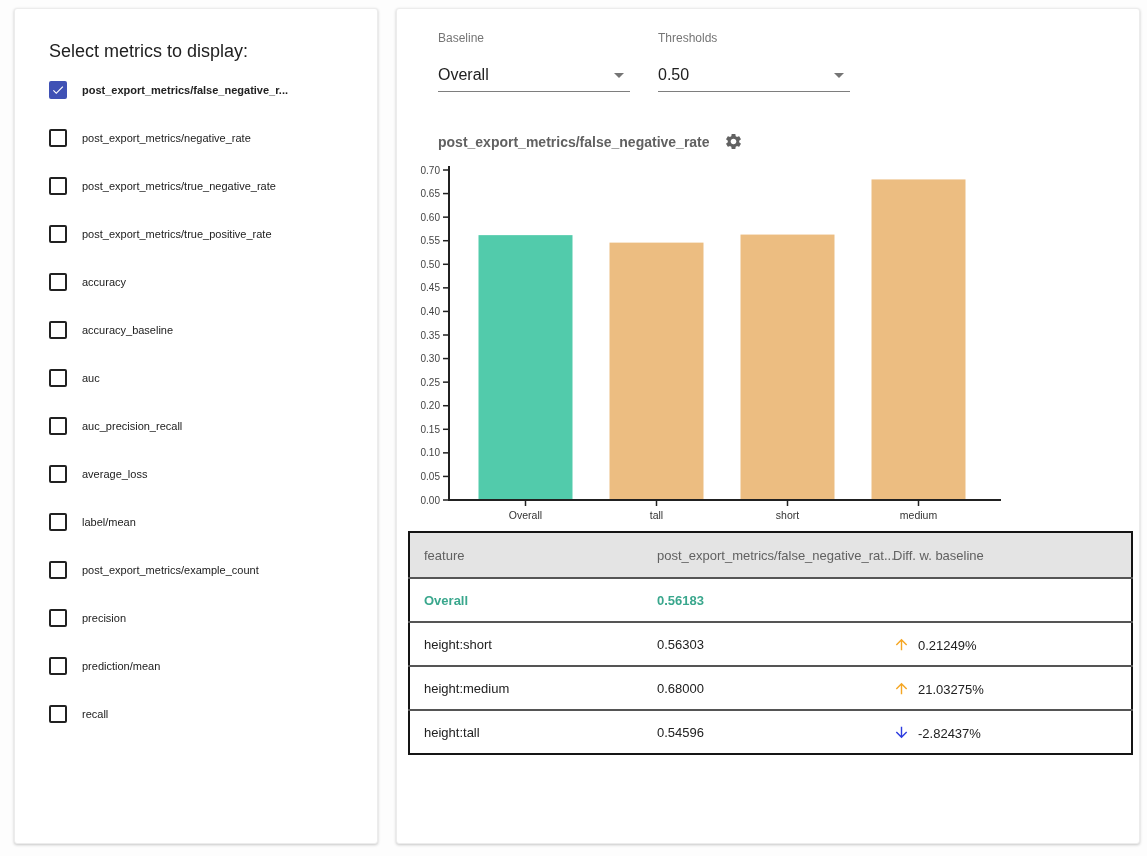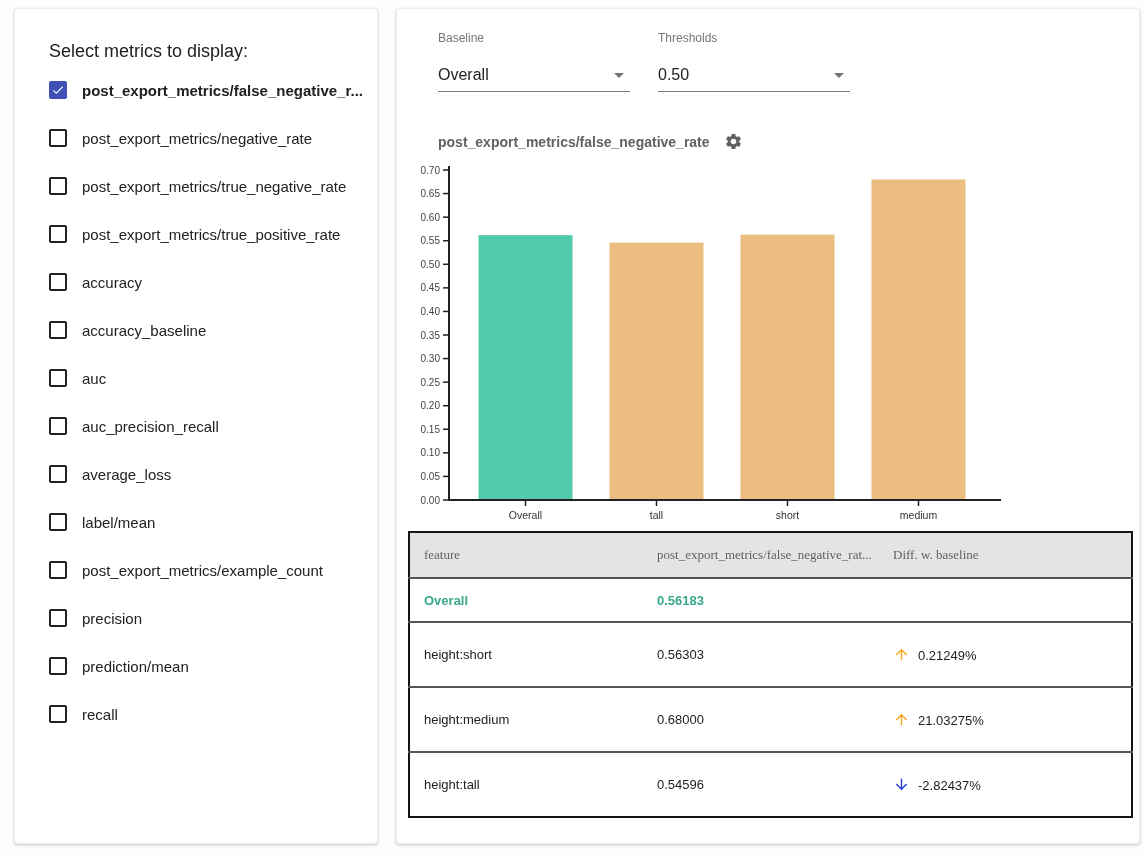--- a/index.html
+++ b/index.html
@@ -10,21 +10,21 @@
   #left-card  { left:14px;  top:8px; width:364px; height:836px; padding:20px 20px 0 20px; }
   #right-card { left:396px; top:8px; width:744px; height:836px; padding:20px 0 0 0; }
 
   
   .sidebar-title { font-size:18px; color:#212121; margin:12px 0 4px 14px; }
   .metric-row { display:flex; align-items:center; height:48px; margin-left:14px; cursor:pointer; }
   .cbox { width:18px; height:18px; border:2px solid #212121; border-radius:2px; flex:0 0 18px;
           display:flex; align-items:center; justify-content:center; background:#fff; }
   .cbox.checked { background:#3f51b5; border-color:#3f51b5; }
   .cbox svg { width:14px; height:14px; }
-  .metric-label { font-size:15px; color:#212121; margin-left:15px; white-space:nowrap; }
+  .metric-label { font-size:11px; color:#212121; margin-left:15px; white-space:nowrap; }
   .metric-row.selected .metric-label { font-weight:bold; }
 
   
   .controls { display:flex; gap:28px; margin:2px 0 0 41px; }
   .dropdown { width:192px; }
   .dd-label { font-size:12px; color:#757575; margin-bottom:19px; }
   .dd-value-row { display:flex; align-items:center; justify-content:space-between;
                   border-bottom:1px solid #7e7e7e; padding:2px 2px 7px 0; cursor:pointer; }
   .dd-value { font-size:16px; color:#212121; }
   .dd-arrow { width:0; height:0; border-left:5px solid transparent; border-right:5px solid transparent;
@@ -34,24 +34,24 @@
   .chart-title-row { display:flex; align-items:center; margin:40px 0 0 41px; }
   .chart-title { font-size:14px; font-weight:bold; color:#616161; }
   .gear { margin-left:14px; cursor:pointer; display:flex; }
   #chart-svg { display:block; margin:14px 0 0 12px; }
   #chart-svg text { font-family:"Liberation Sans", sans-serif; }
 
   
   .metrics-table { border-collapse:collapse; margin:8px 0 0 11px; width:723px;
                    border:2px solid #151515; table-layout:fixed; }
   .metrics-table th { background:#e4e4e4; height:46px; text-align:left; font-weight:normal;
-                      font-size:13px; color:#616161; padding:0 0 0 14px;font-family:Liberation Serif, serif; }
+                      font-size:13px; color:#616161; padding:0 0 0 14px; }
   .metrics-table th.c2 { padding-left:0; }
   .metrics-table td { border-top:2px solid #555; font-size:13px; color:#212121;
-                      padding:0 0 0 14px; height:65px; }
+                      padding:0 0 0 14px; height:44px; }
   .metrics-table td.c2, .metrics-table td.c3 { padding-left:0; }
   .col1 { width:248px; } .col2 { width:236px; } .col3 { width:239px; }
   tr.baseline-row td { height:44px; color:#3aa78d; font-weight:bold; }
   .diff-cell { display:flex; align-items:flex-end; gap:8px; }
   .diff-cell svg { width:17px; height:17px; }
 </style>
 </head>
 <body>
 
 <div id="left-card" class="card">

